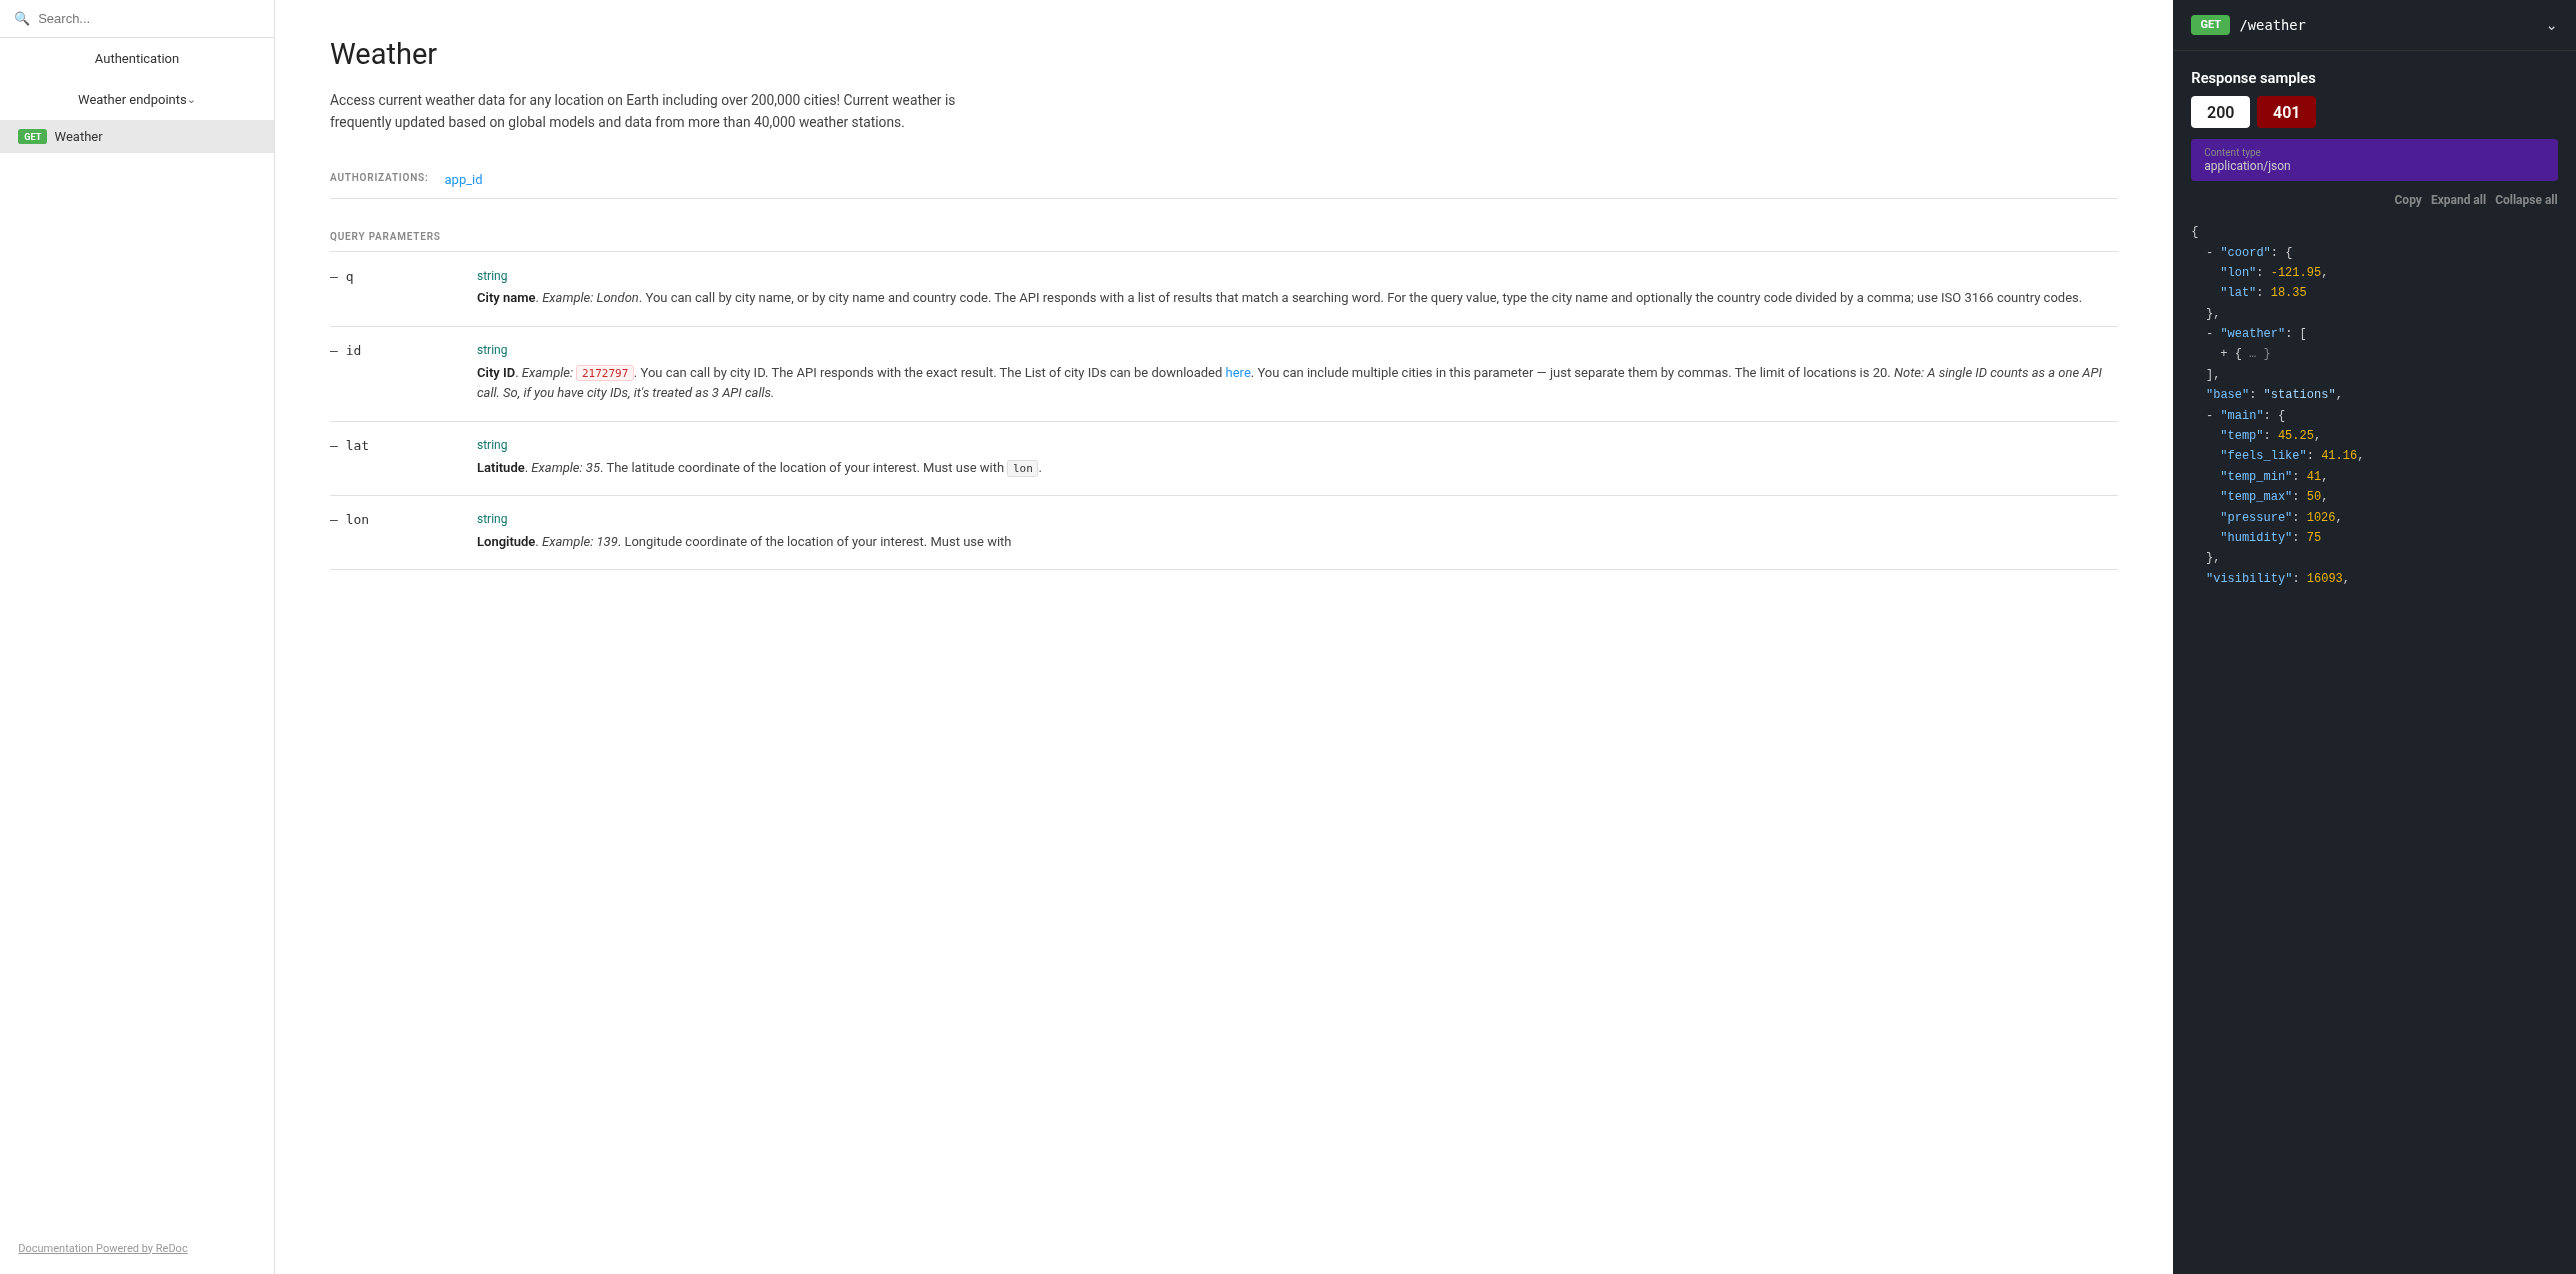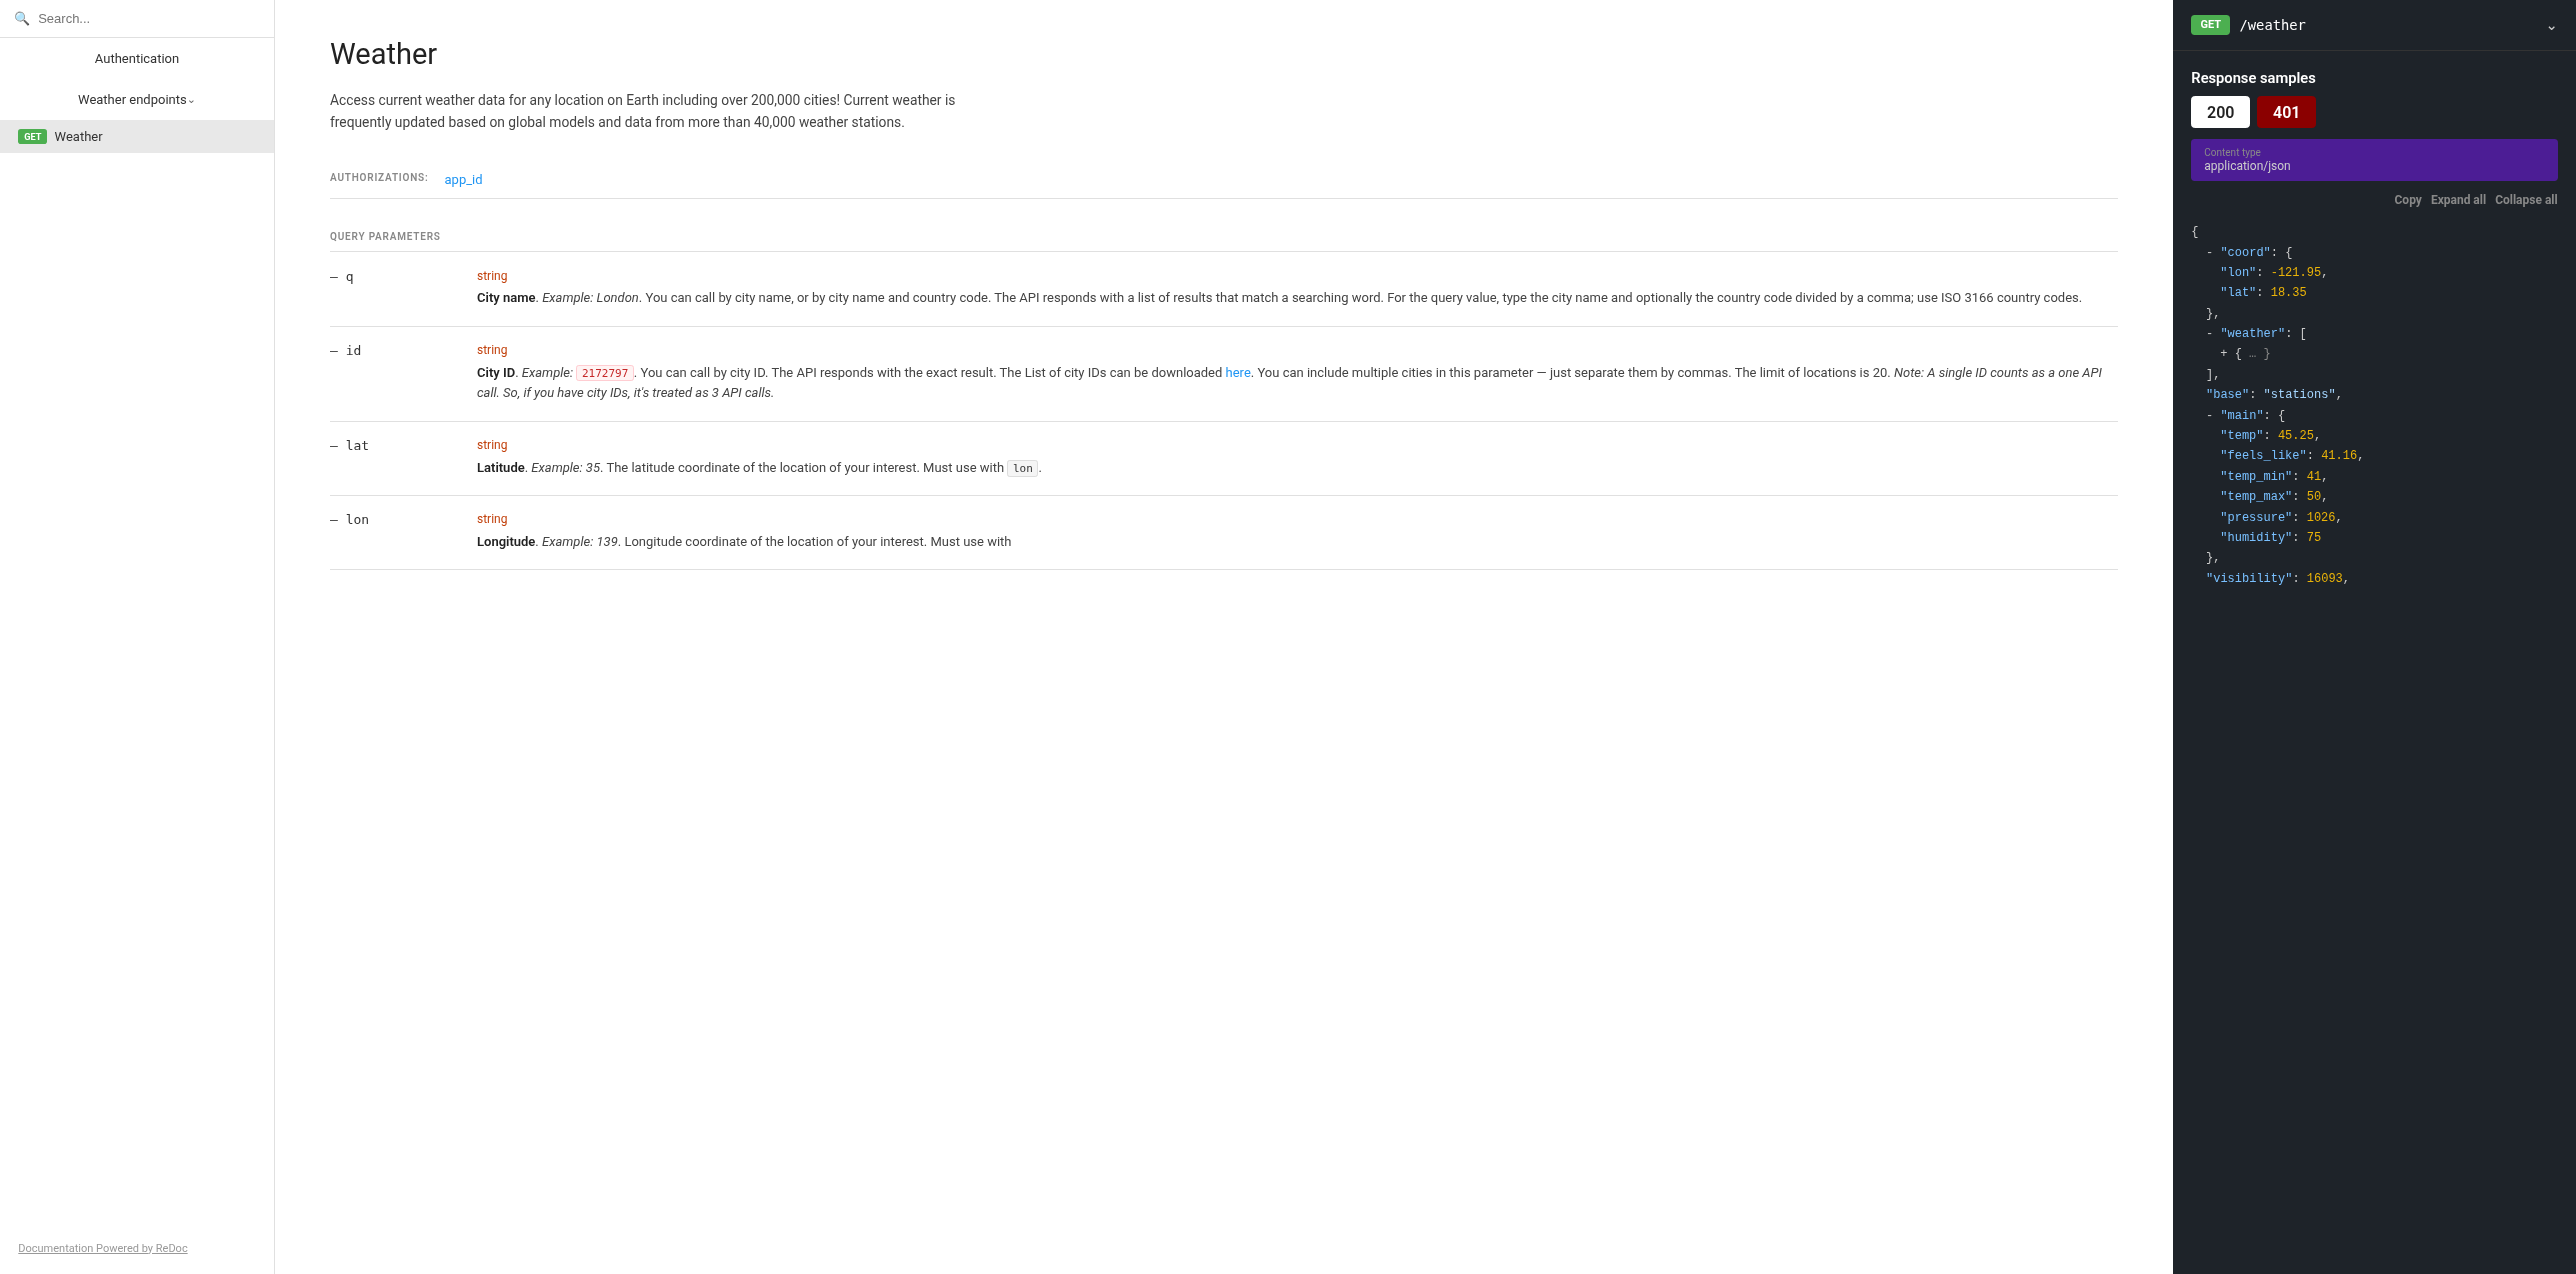--- a/index.html
+++ b/index.html
@@ -136,21 +136,21 @@
       font-size: 13px;
       color: #333;
       font-family: monospace;
     }
     .param-desc-cell {
       vertical-align: top;
       padding: 16.5px 0;
     }
     .param-type {
       font-size: 12px;
-      color: #c2410c;
+      color: #0f766e;
       margin-bottom: 5.5px;
     }
     .param-desc {
       font-size: 13px;
       color: #444;
       line-height: 1.6;
     }
     .param-desc strong { font-weight: 600; color: #222; }
     .param-desc em { font-style: italic; }
     .inline-code {

